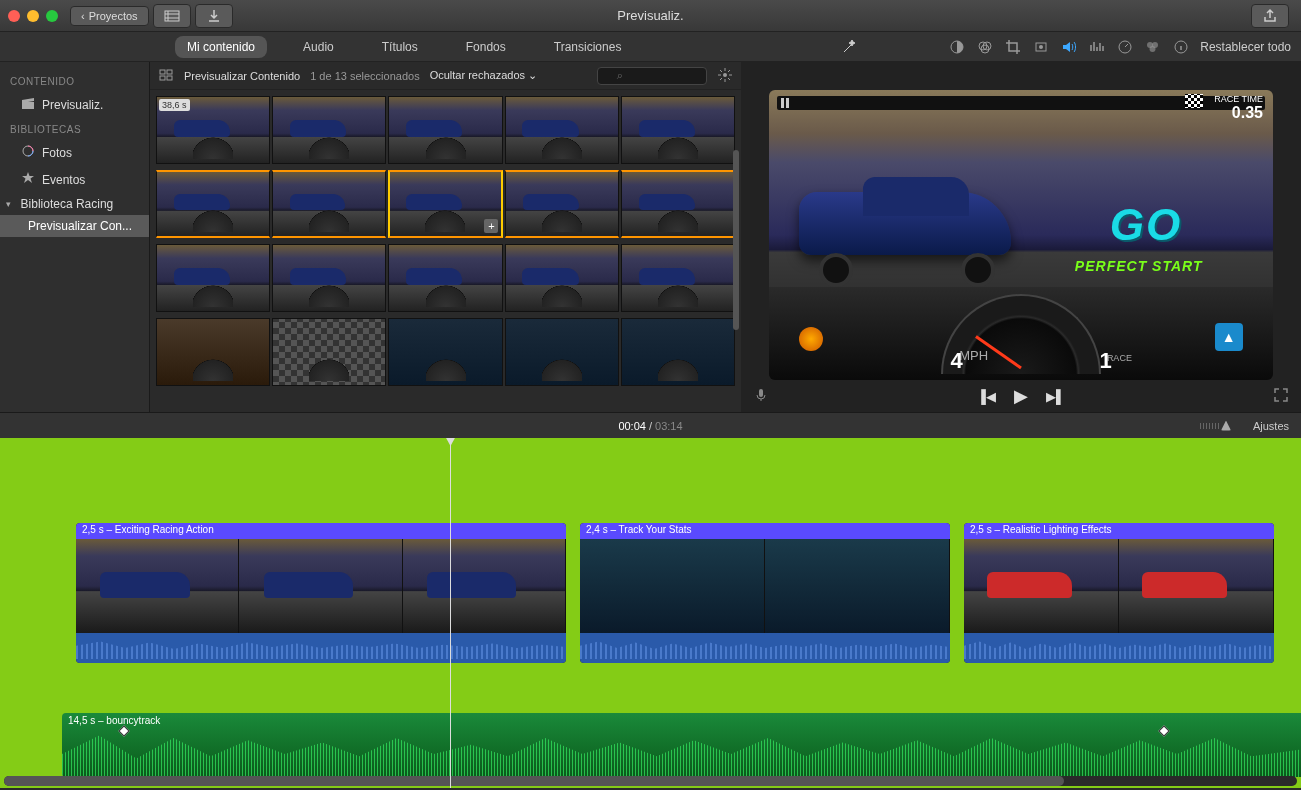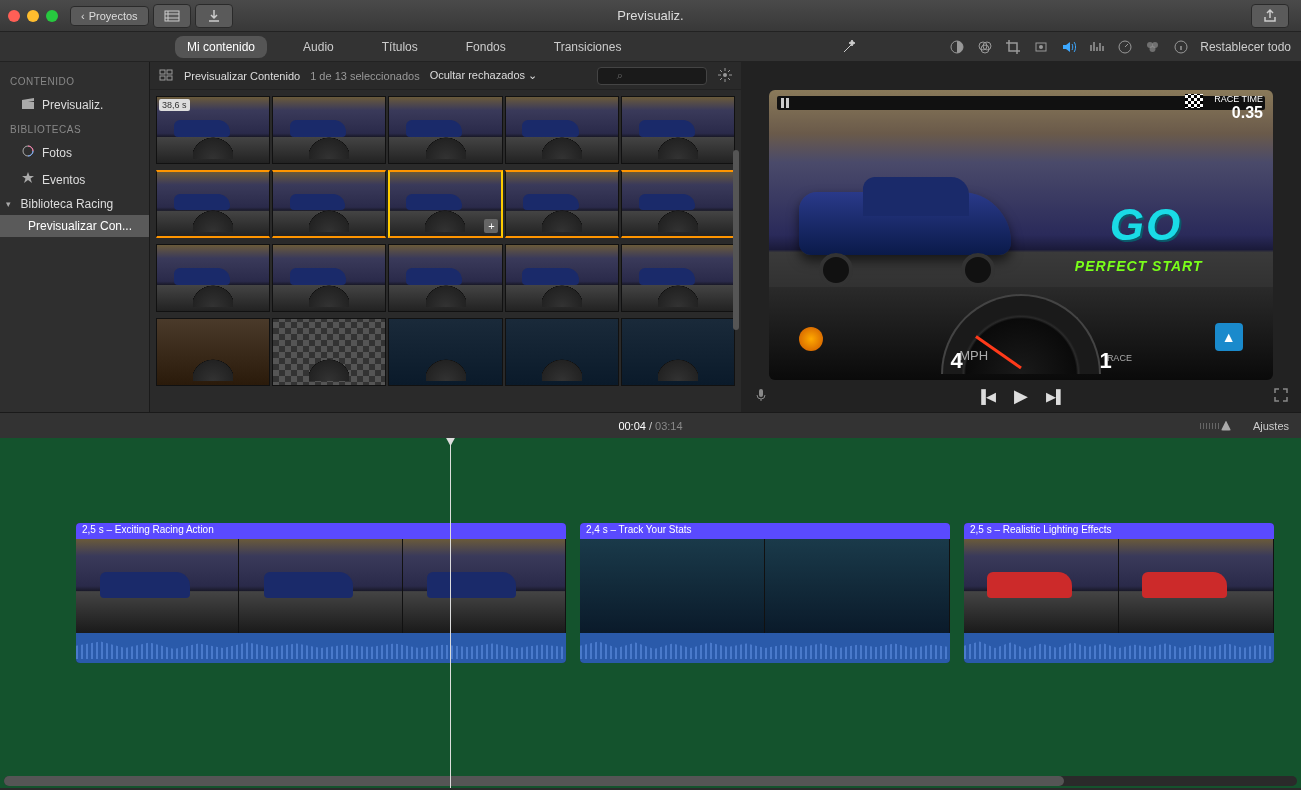--- a/index.html
+++ b/index.html
@@ -83,21 +83,21 @@
 .vc { color: #ddd; font-size: 13px; }
 
 
 .tlhead { height: 26px; background: #333; display: flex; align-items: center; justify-content: center; font-size: 11px; position: relative; border-top: 1px solid #1a1a1a; }
 .tlhead .time .cur { color: #fff; } .tlhead .time .dur { color: #888; }
 .tlhead .zoom { position: absolute; right: 70px; display: flex; align-items: center; gap: 2px; }
 .tlhead .zoom .tick { width: 1px; height: 6px; background: #666; }
 .tlhead .zoom .knob { width: 10px; height: 10px; background: #aaa; border-radius: 2px; clip-path: polygon(50% 0,100% 100%,0 100%);  }
 .tlhead .settings { position: absolute; right: 12px; color: #ccc; }
 
-.timeline { height: 350px; background: #14532d; position: relative; overflow: hidden; }
+.timeline { height: 350px; background: #84cc16; position: relative; overflow: hidden; }
 .playhead { position: absolute; top: 0; bottom: 0; left: 450px; width: 1px; background: #ddd; z-index: 5; }
 .playhead::before { content: ""; position: absolute; top: -2px; left: -5px; width: 11px; height: 10px; background: #ddd; clip-path: polygon(0 0,100% 0,50% 100%); }
 
 .vtrack { position: absolute; top: 85px; left: 76px; right: 12px; height: 140px; display: flex; gap: 14px; }
 .tlclip { position: relative; border-radius: 4px; overflow: hidden; background: #222; }
 .tlclip .label { position: absolute; top: 0; left: 0; right: 0; height: 16px; background: #5a4aff; color: #fff; font-size: 10px; padding: 1px 6px; white-space: nowrap; overflow: hidden; }
 .tlclip .thumbs { position: absolute; top: 16px; left: 0; right: 0; height: 94px; display: flex; }
 .tlclip .th { flex: 1; background: linear-gradient(180deg,#6a5a3a 0%, #3a3a5a 18%, #2a2a4a 50%, #1a1a2a 55%, #444 56%, #1a1a1a 100%); border-right: 1px solid #111; position: relative; }
 .tlclip .th::before { content:""; position:absolute; left:15%; top:35%; width:55%; height:28%; background:#1a2a6a; border-radius:6px 14px 4px 4px; }
 .tlclip .th.menu { background: linear-gradient(#1a3a4a,#0a1a2a); }
@@ -391,17 +391,23 @@
     <div class="tlclip" style="width:310px">
       <div class="label">2,5 s – Realistic Lighting Effects</div>
       <div class="thumbs">
           <div class="th red"></div>
           <div class="th red"></div>
         </div>
       <div class="wave"></div>
     </div>
   </div>
 
+  <div class="atrack">
+    <div class="alabel">14,5 s – bouncytrack</div>
+    <div class="kf" style="left:58px"></div>
+    <div class="kf" style="left:1098px"></div>
+    <div class="awave"></div>
+  </div>
 
   <div class="hscroll">
     <div class="thumb"></div>
   </div>
 </div>
 
 </body></html>

